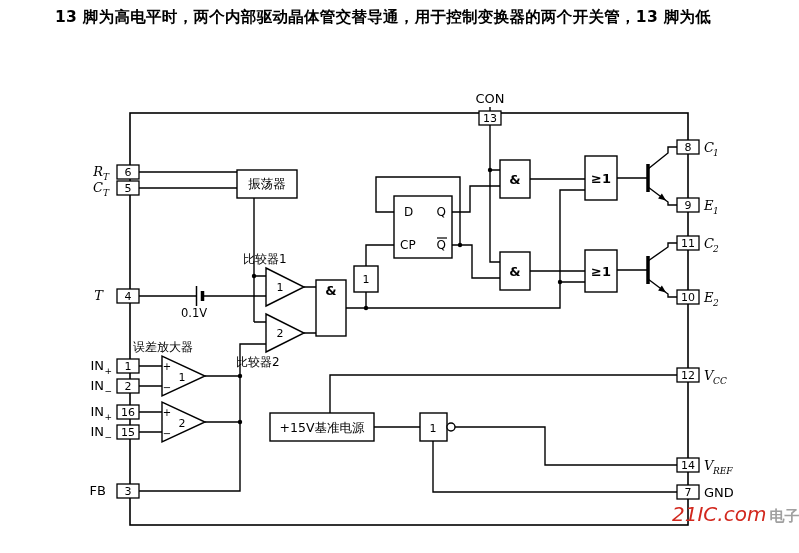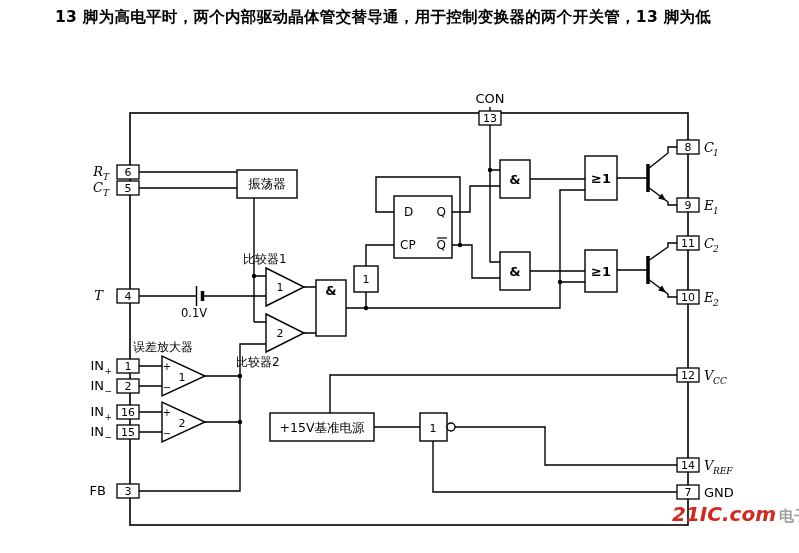--- a/index.html
+++ b/index.html
@@ -25,21 +25,21 @@
   .serif-it{font-family:"DejaVu Serif","Liberation Serif",serif;font-style:italic;}
   .cn{font-size:12px;}
   .cnm{font-size:12.5px;text-anchor:middle;}
   .gate{font-size:13px;font-weight:600;text-anchor:middle;}
   .ff{font-size:12px;}
   .ffe{font-size:12px;text-anchor:end;}
   .num{font-size:11px;text-anchor:middle;}
   .sign{font-size:10px;text-anchor:middle;}
   .small{font-size:11.5px;}
   .watermark{position:absolute;left:672px;top:502px;white-space:nowrap;}
-  .wm-brand{color:#d2281e;font-weight:bold;font-style:italic;font-size:20px;}
+  .wm-brand{color:#d2281e;font-weight:normal;font-style:italic;font-size:20px;}
   .wm-suffix{color:#a0a0a0;font-weight:bold;font-size:15px;margin-left:3px;}
 </style>
 </head>
 <body>
 
 <div class="para">
   <div class="para-line">13 脚为高电平时，两个内部驱动晶体管交替导通，用于控制变换器的两个开关管，13 脚为低</div>
 </div>
 
 <svg width="799" height="553" viewBox="0 0 799 553">

